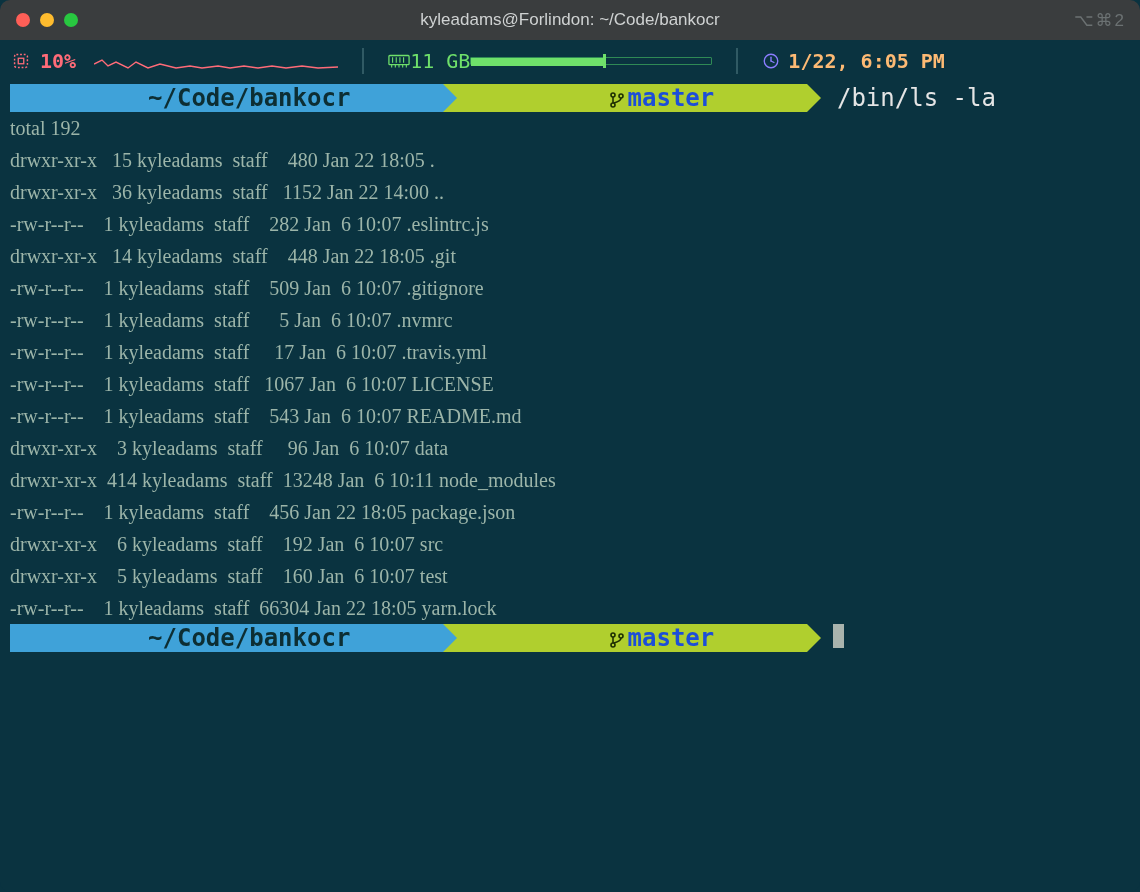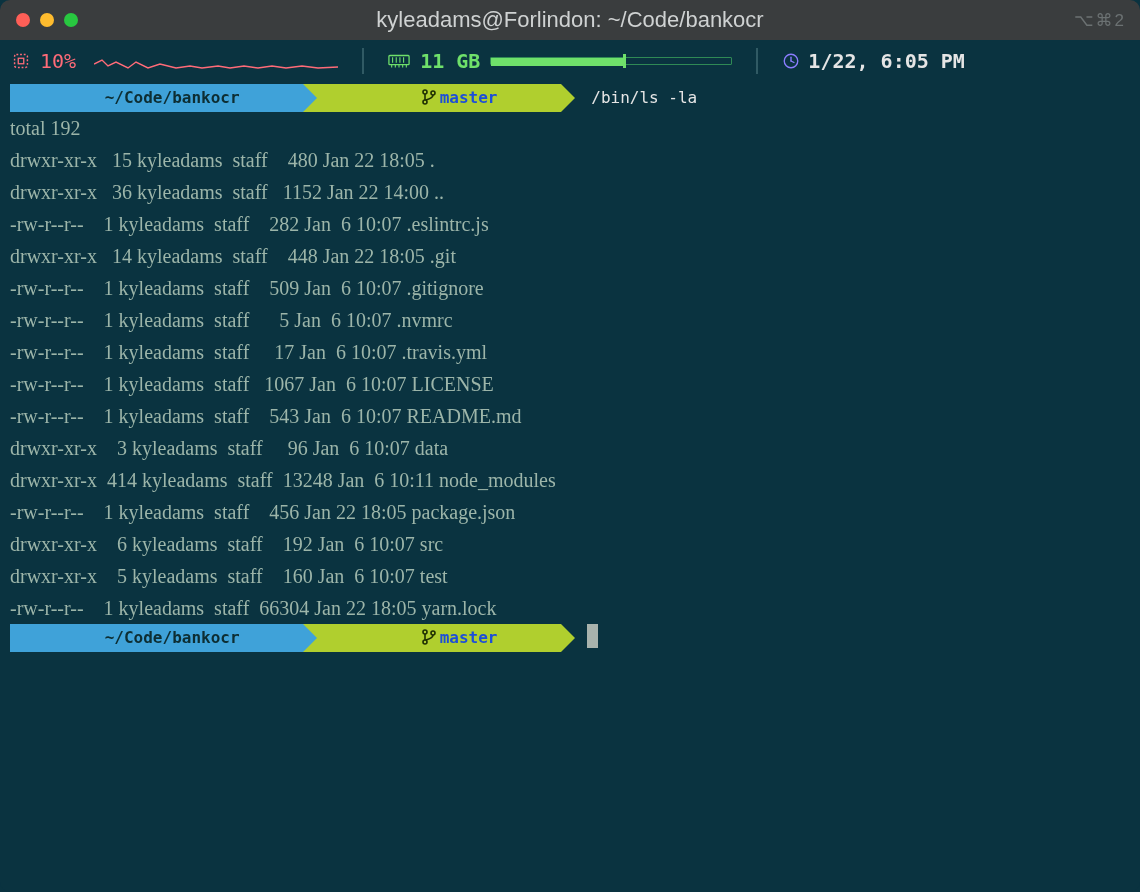--- a/index.html
+++ b/index.html
@@ -28,21 +28,21 @@
   }
   .tl { width: 14px; height: 14px; border-radius: 50%; }
   .tl-close { background: #ff5f57; }
   .tl-min   { background: #febc2e; }
   .tl-max   { background: #28c840; }
   .title {
     position: absolute; left: 0; right: 0;
     text-align: center;
     color: #cfd2d2;
     font-family: -apple-system, "Helvetica Neue", Arial, sans-serif;
-    font-size: 22px;
+    font-size: 17px;
   }
   .title-shortcut {
     position: absolute; right: 14px;
     color: #6b7172;
     font-family: -apple-system, Arial, sans-serif;
     font-size: 17px;
     letter-spacing: 2px;
   }
 
   
@@ -51,52 +51,52 @@
     display: flex; align-items: center;
     padding: 0 10px;
     gap: 18px;
     border-bottom: 0;
   }
   .sep-v {
     width: 0; height: 26px;
     border-left: 2px solid #305a64;
     margin: 0 6px;
   }
-  .cpu-block { display: flex; align-items: center; gap: 8px; color: #ff6b78; font-size: 20px; font-weight: 400; }
+  .cpu-block { display: flex; align-items: center; gap: 8px; color: #ff6b78; font-size: 20px; font-weight: 700; }
   .cpu-graph {
     width: 244px; height: 22px; position: relative;
   }
   .cpu-graph svg { width: 100%; height: 100%; }
-  .ram-block { display: flex; align-items: center; gap: 10px; color: #6fe06a; font-size: 20px; font-weight: 700; }
+  .ram-block { display: flex; align-items: center; color: #6fe06a; font-size: 20px; font-weight: 400; }
   .ram-bar {
     width: 242px; height: 8px;
     border: 1px solid #2f8a55;
     border-radius: 1px;
     position: relative;
   }
   .ram-fill {
     position: absolute; left: 0; top: 0; bottom: 0;
     width: 55%;
     border-top: 4px solid #6fe06a;
     border-bottom: 4px solid #6fe06a;
   }
   .ram-handle {
     position: absolute; top: -4px; bottom: -4px;
     width: 3px; background: #6fe06a;
     left: 55%;
   }
-  .clock-block { display: flex; align-items: center; gap: 8px; color: #e5e5e5; font-size: 20px; font-weight: 600; }
+  .clock-block { display: flex; align-items: center; gap: 8px; color: #fdba74; font-size: 20px; font-weight: 600; }
   .clock-icon { width: 18px; height: 18px; }
   .ram-icon { width: 22px; height: 16px; }
   .cpu-icon { width: 22px; height: 22px; }
 
   
   .prompt-line {
     display: flex; align-items: stretch;
-    font-size: 16px;
+    font-size: 24px;
     height: 28px;
     line-height: 28px;
     white-space: pre;
   }
   .seg {
     display: inline-flex; align-items: center;
     padding: 0 6px 0 8px;
     position: relative;
   }
   .seg::after {

